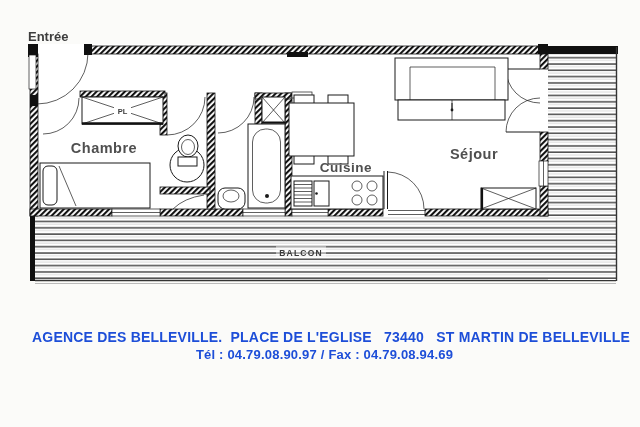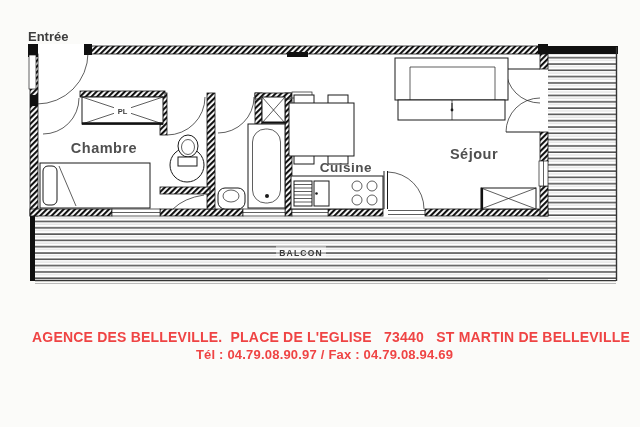--- a/index.html
+++ b/index.html
@@ -13,21 +13,21 @@
   svg{display:block;}
   .wall{fill:url(#hatch);stroke:#161616;stroke-width:0.8;}
   .blk{fill:#101010;stroke:none;}
   .fix{fill:#ffffff;stroke:#1a1a1a;stroke-width:1;}
   .ln{fill:none;stroke:#1a1a1a;stroke-width:1;}
   .thin{fill:none;stroke:#1a1a1a;stroke-width:0.7;}
   .win{fill:#ffffff;stroke:#1a1a1a;stroke-width:0.7;}
   .lbl{font-family:"Liberation Sans",sans-serif;font-weight:bold;}
   .footer-line{
     position:absolute;left:0;text-align:center;
-    font-weight:bold;color:#ef4444;white-space:pre;letter-spacing:0.2px;padding-left:32px;
+    font-weight:bold;color:#1d4ed8;white-space:pre;letter-spacing:0.2px;padding-left:32px;
   }
   .footer-line1{top:329px;right:10px;font-size:14px;}
   .footer-line2{top:347px;right:23px;font-size:13px;}
 </style>
 </head>
 <body>
 
 <div class="page">
 <svg width="640" height="427" viewBox="0 0 640 427">
   <defs>

